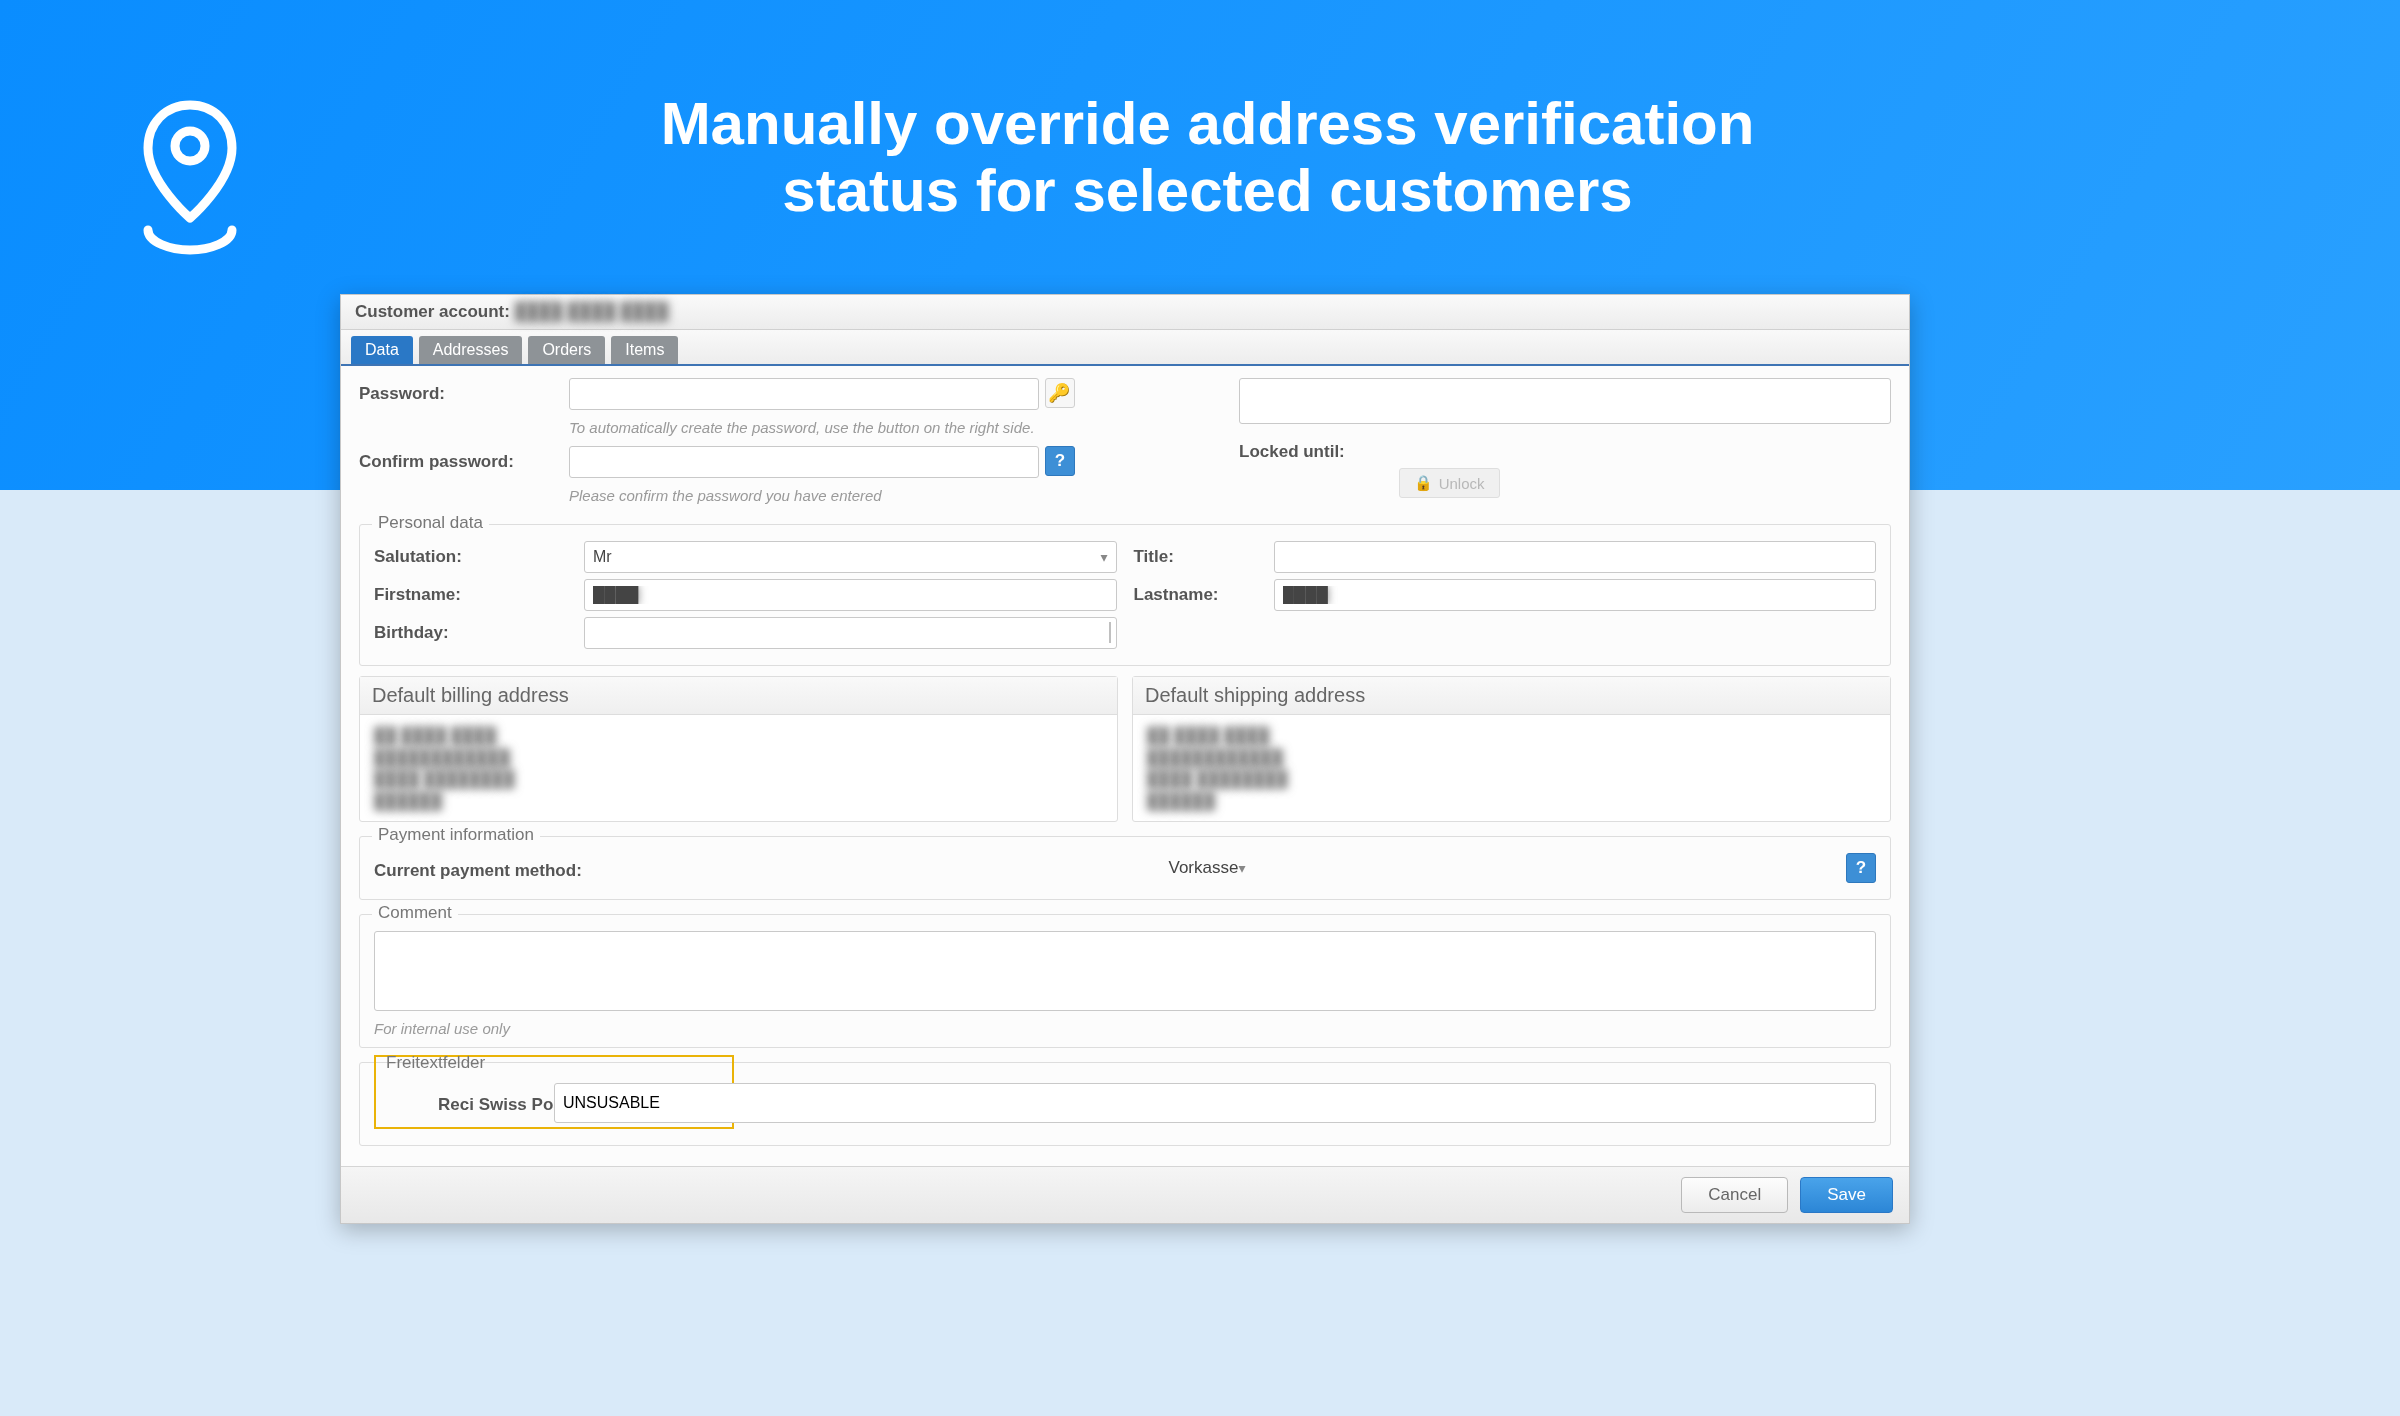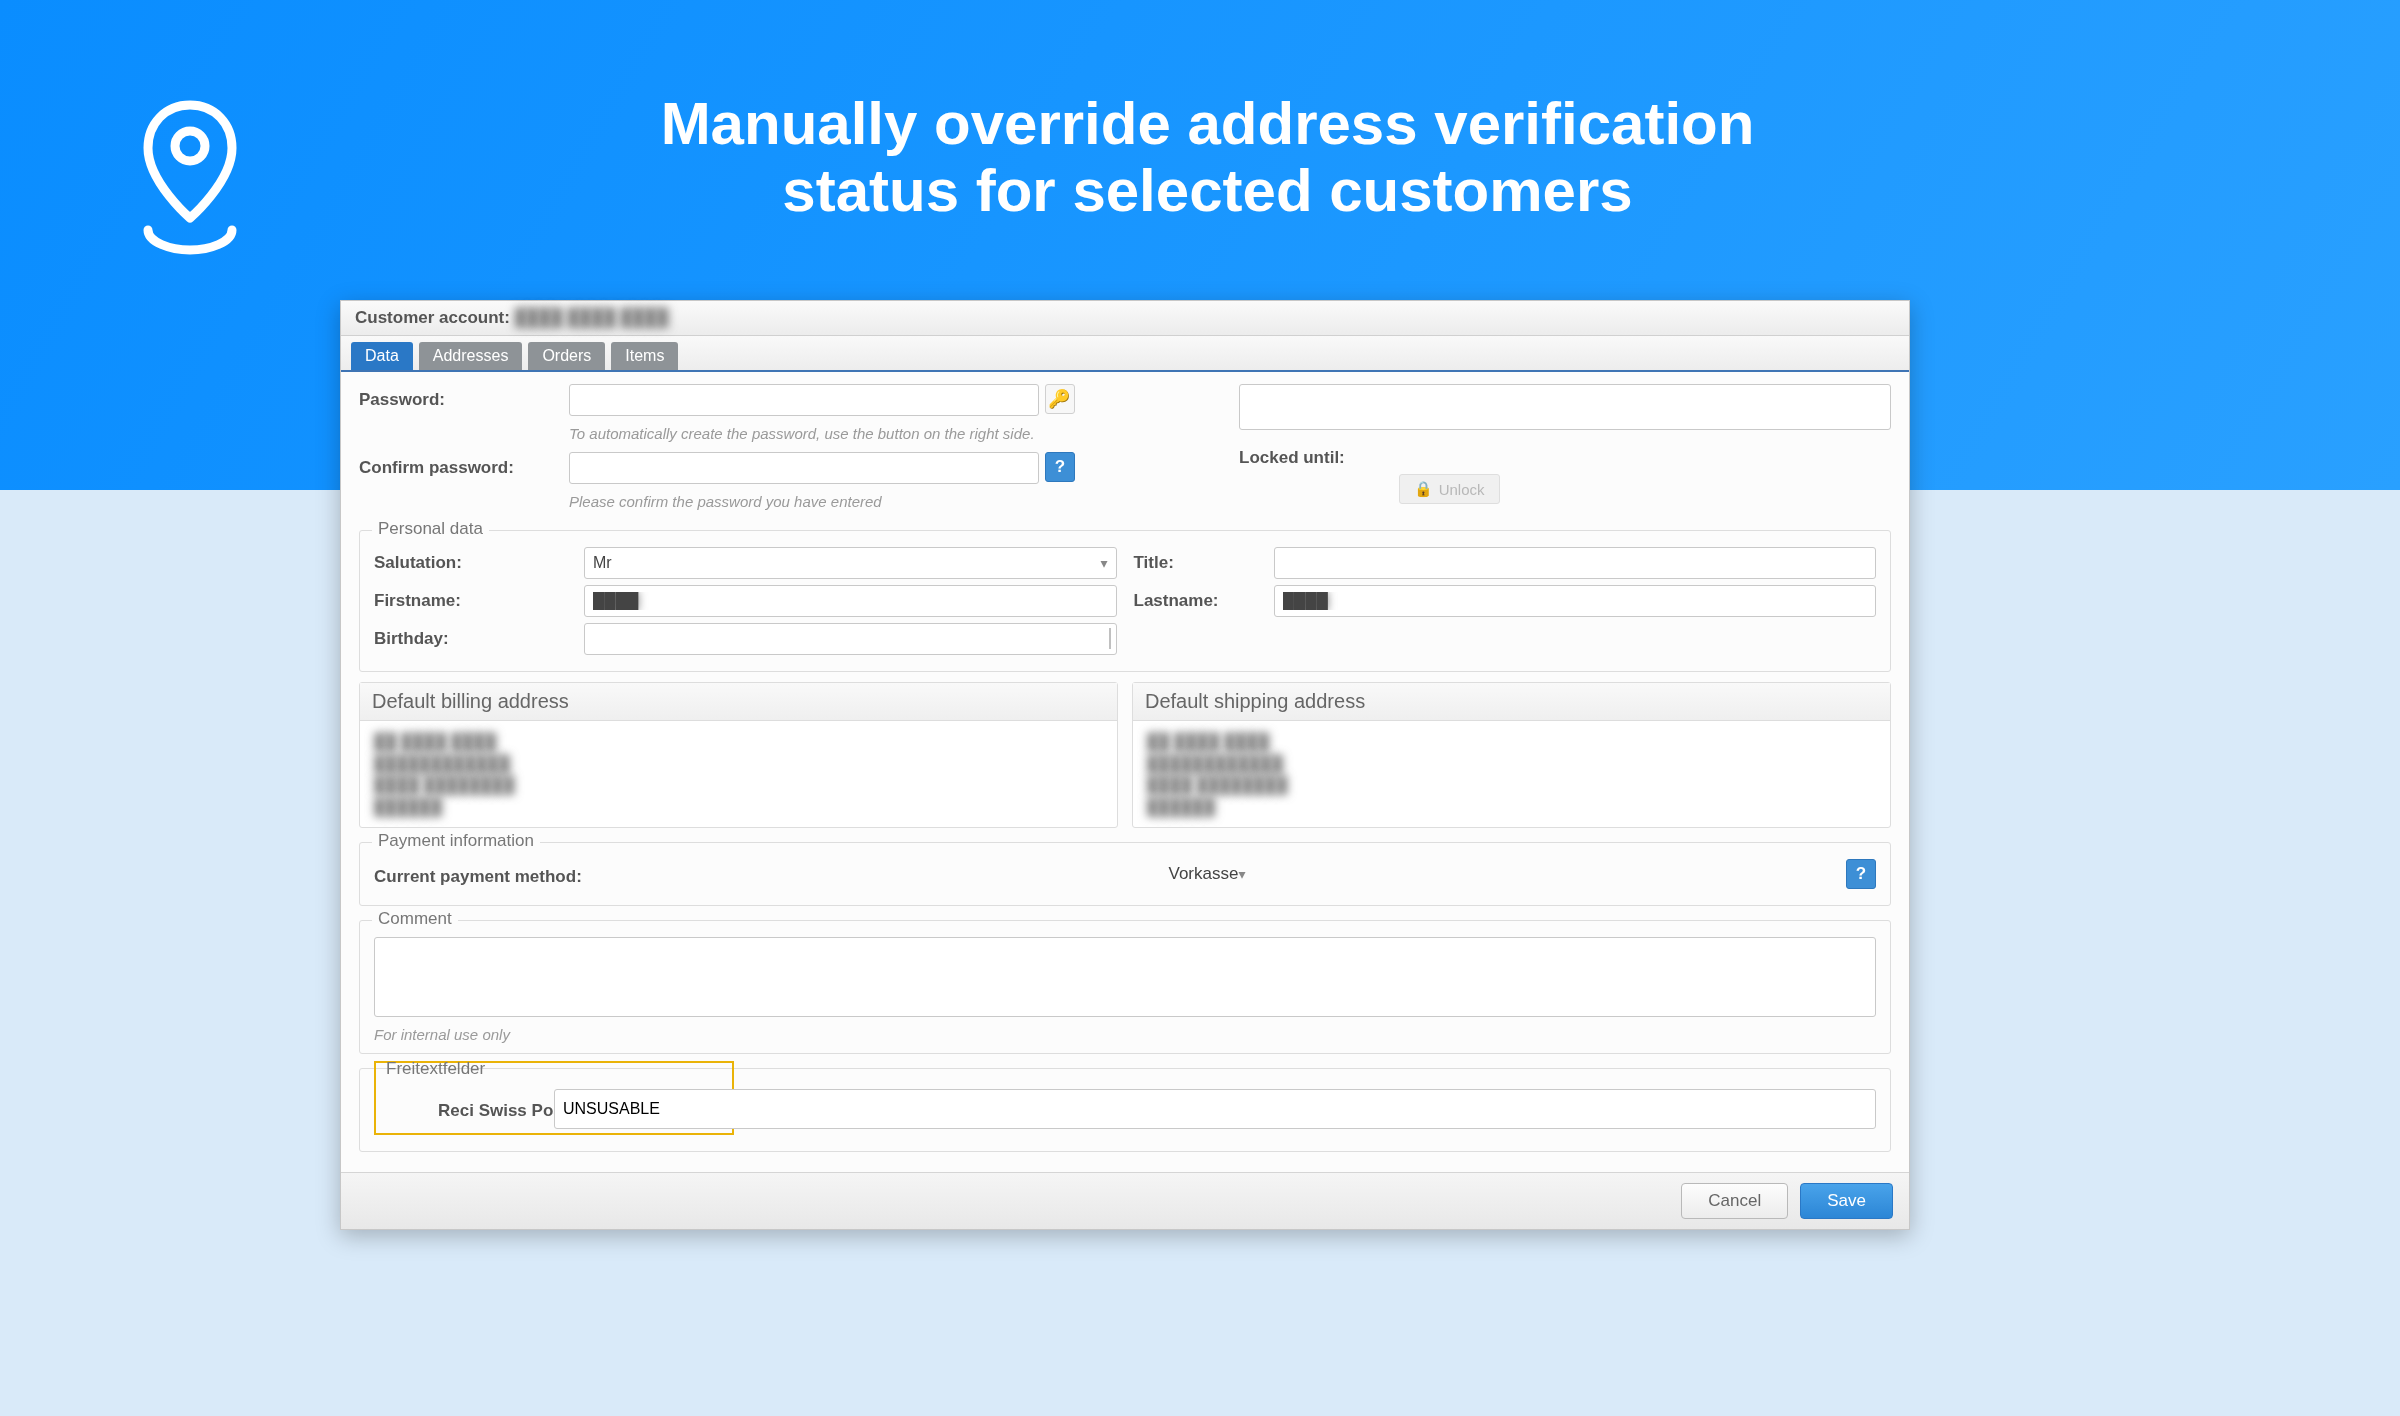--- a/index.html
+++ b/index.html
@@ -32,21 +32,21 @@
     font-size: 60px;
     font-weight: 700;
     line-height: 1.12;
     text-align: center;
     flex: 1;
     padding-right: 200px;
   }
   .window {
     position: absolute;
     left: 340px;
-    top: 300px;
+    top: 294px;
     width: 1570px;
     background: #f0abfc;
     border: 1px solid #c7c7c7;
     border-radius: 0;
     box-shadow: 0 6px 22px rgba(0,0,0,0.25);
     z-index: 2;
     font-size: 17px;
     color: #444;
   }
   .win-titlebar {

